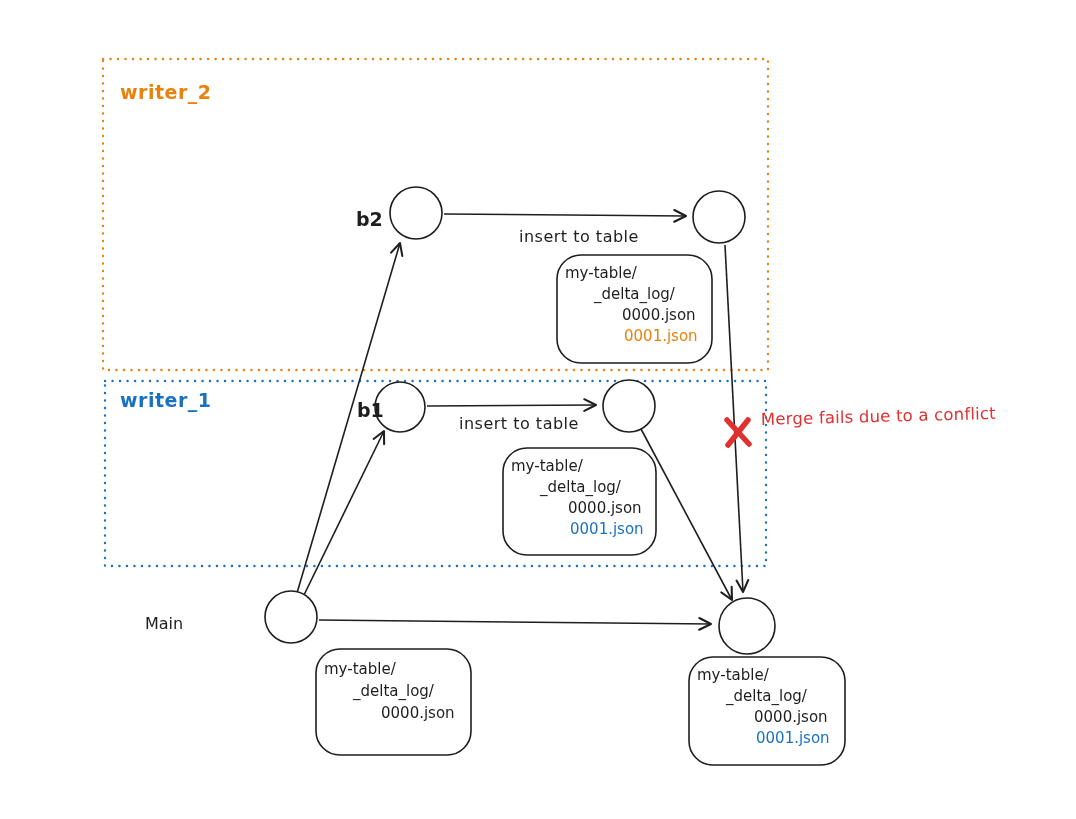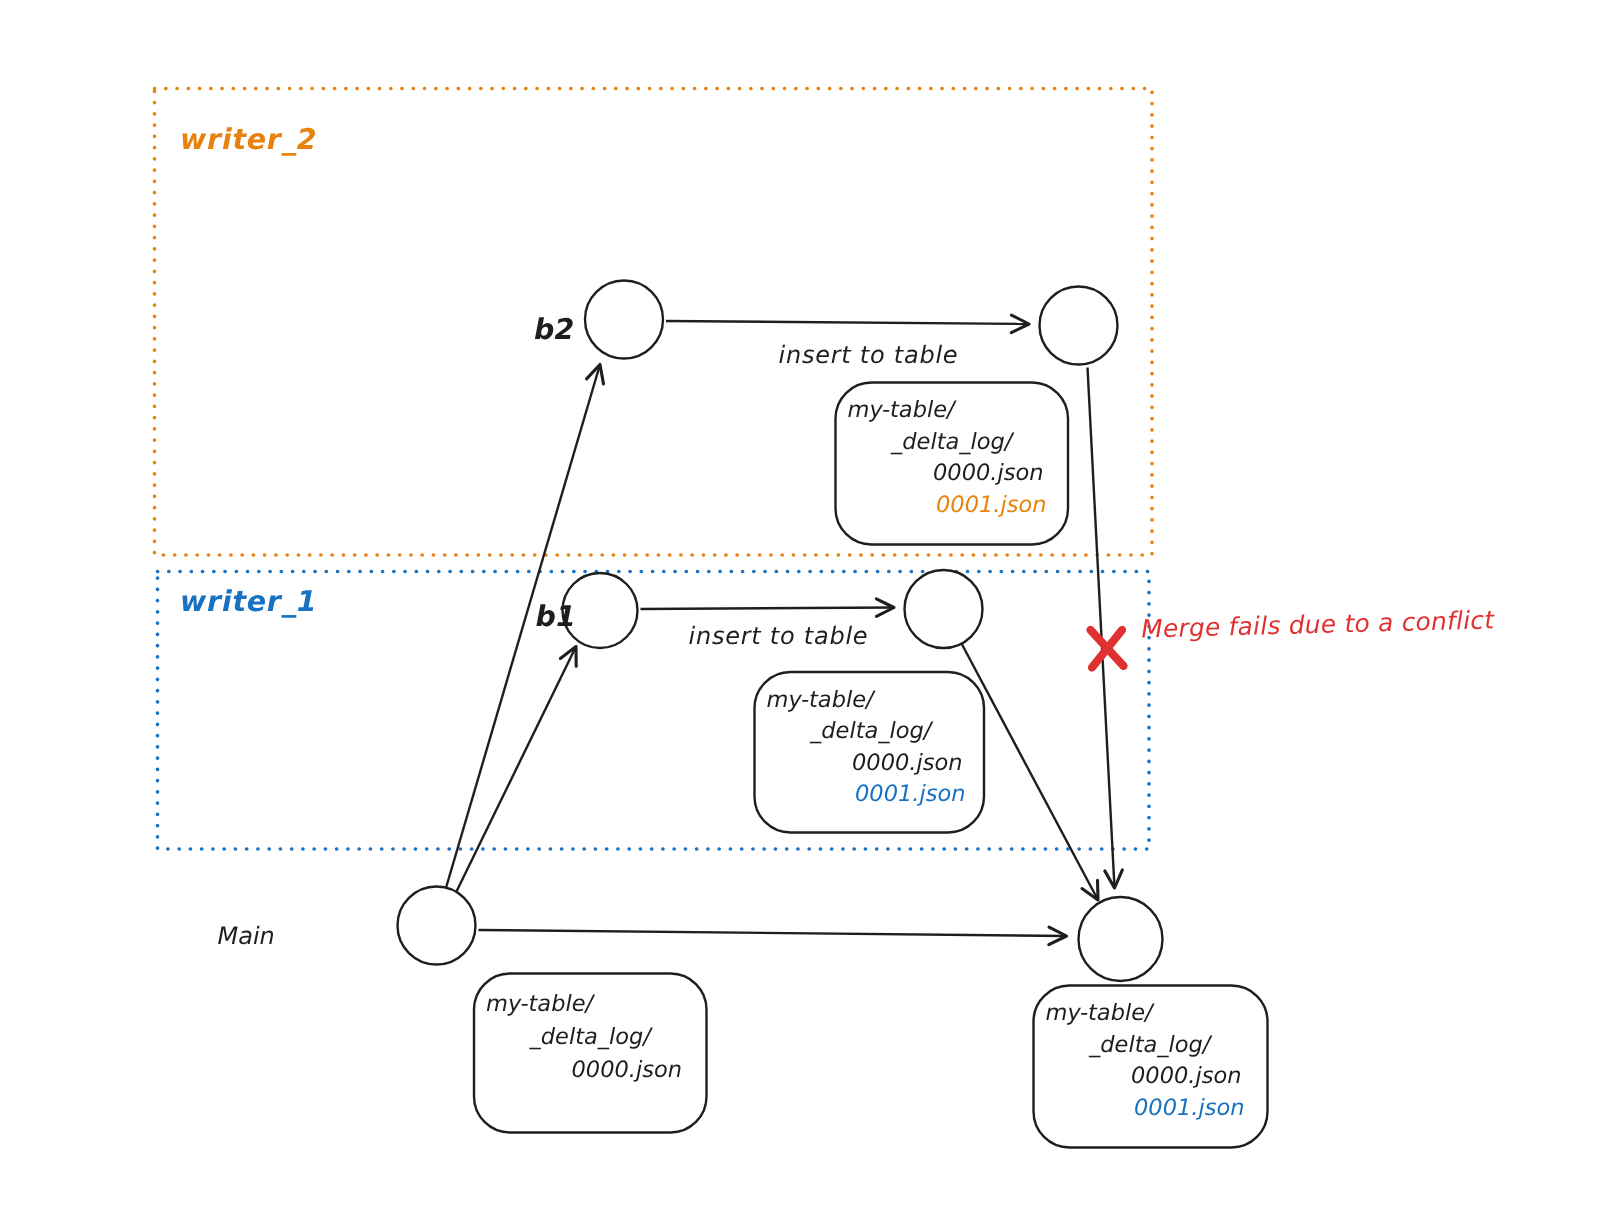--- a/index.html
+++ b/index.html
@@ -7,21 +7,20 @@
     padding: 0;
     background: #ffffff;
     font-family: "DejaVu Sans", sans-serif;
   }
   .canvas {
     position: relative;
     width: 1076px;
     height: 819px;
     background: #ffffff;
     overflow: hidden;
-    font-style: italic;
   }
   svg text {
     font-family: "DejaVu Sans", sans-serif;
     user-select: none;
   }
   .lane-label { font-size: 19px; font-weight: bold; letter-spacing: 0.5px; }
   .branch-label { font-size: 19px; font-weight: bold; }
   .main-label { font-size: 16px; }
   .action-label { font-size: 16px; letter-spacing: 0.5px; }
   .file-line { font-size: 15px; }

